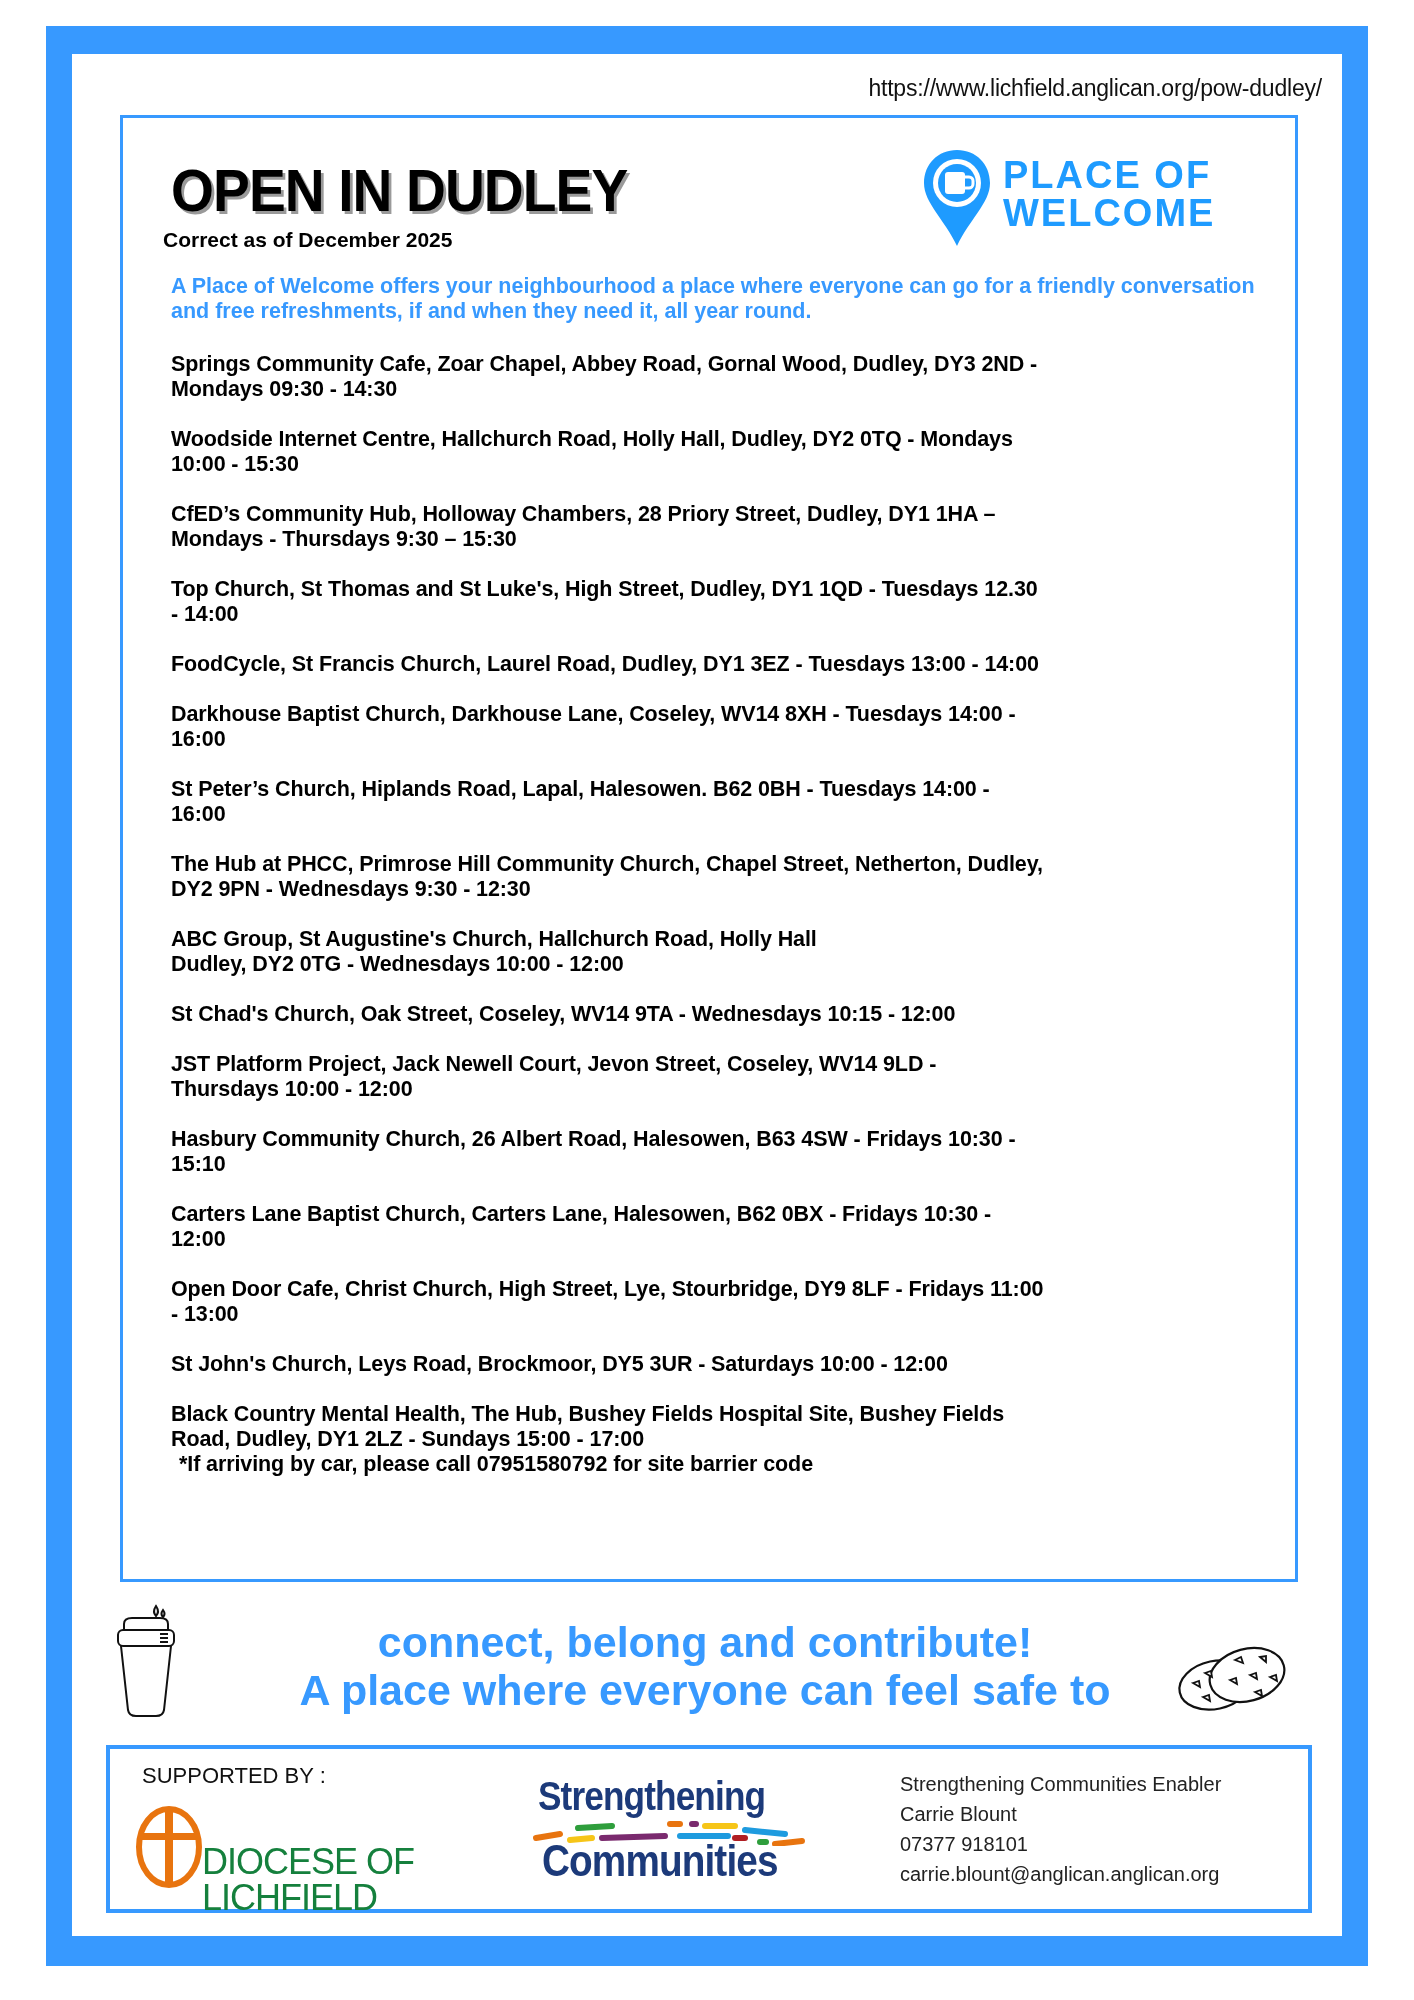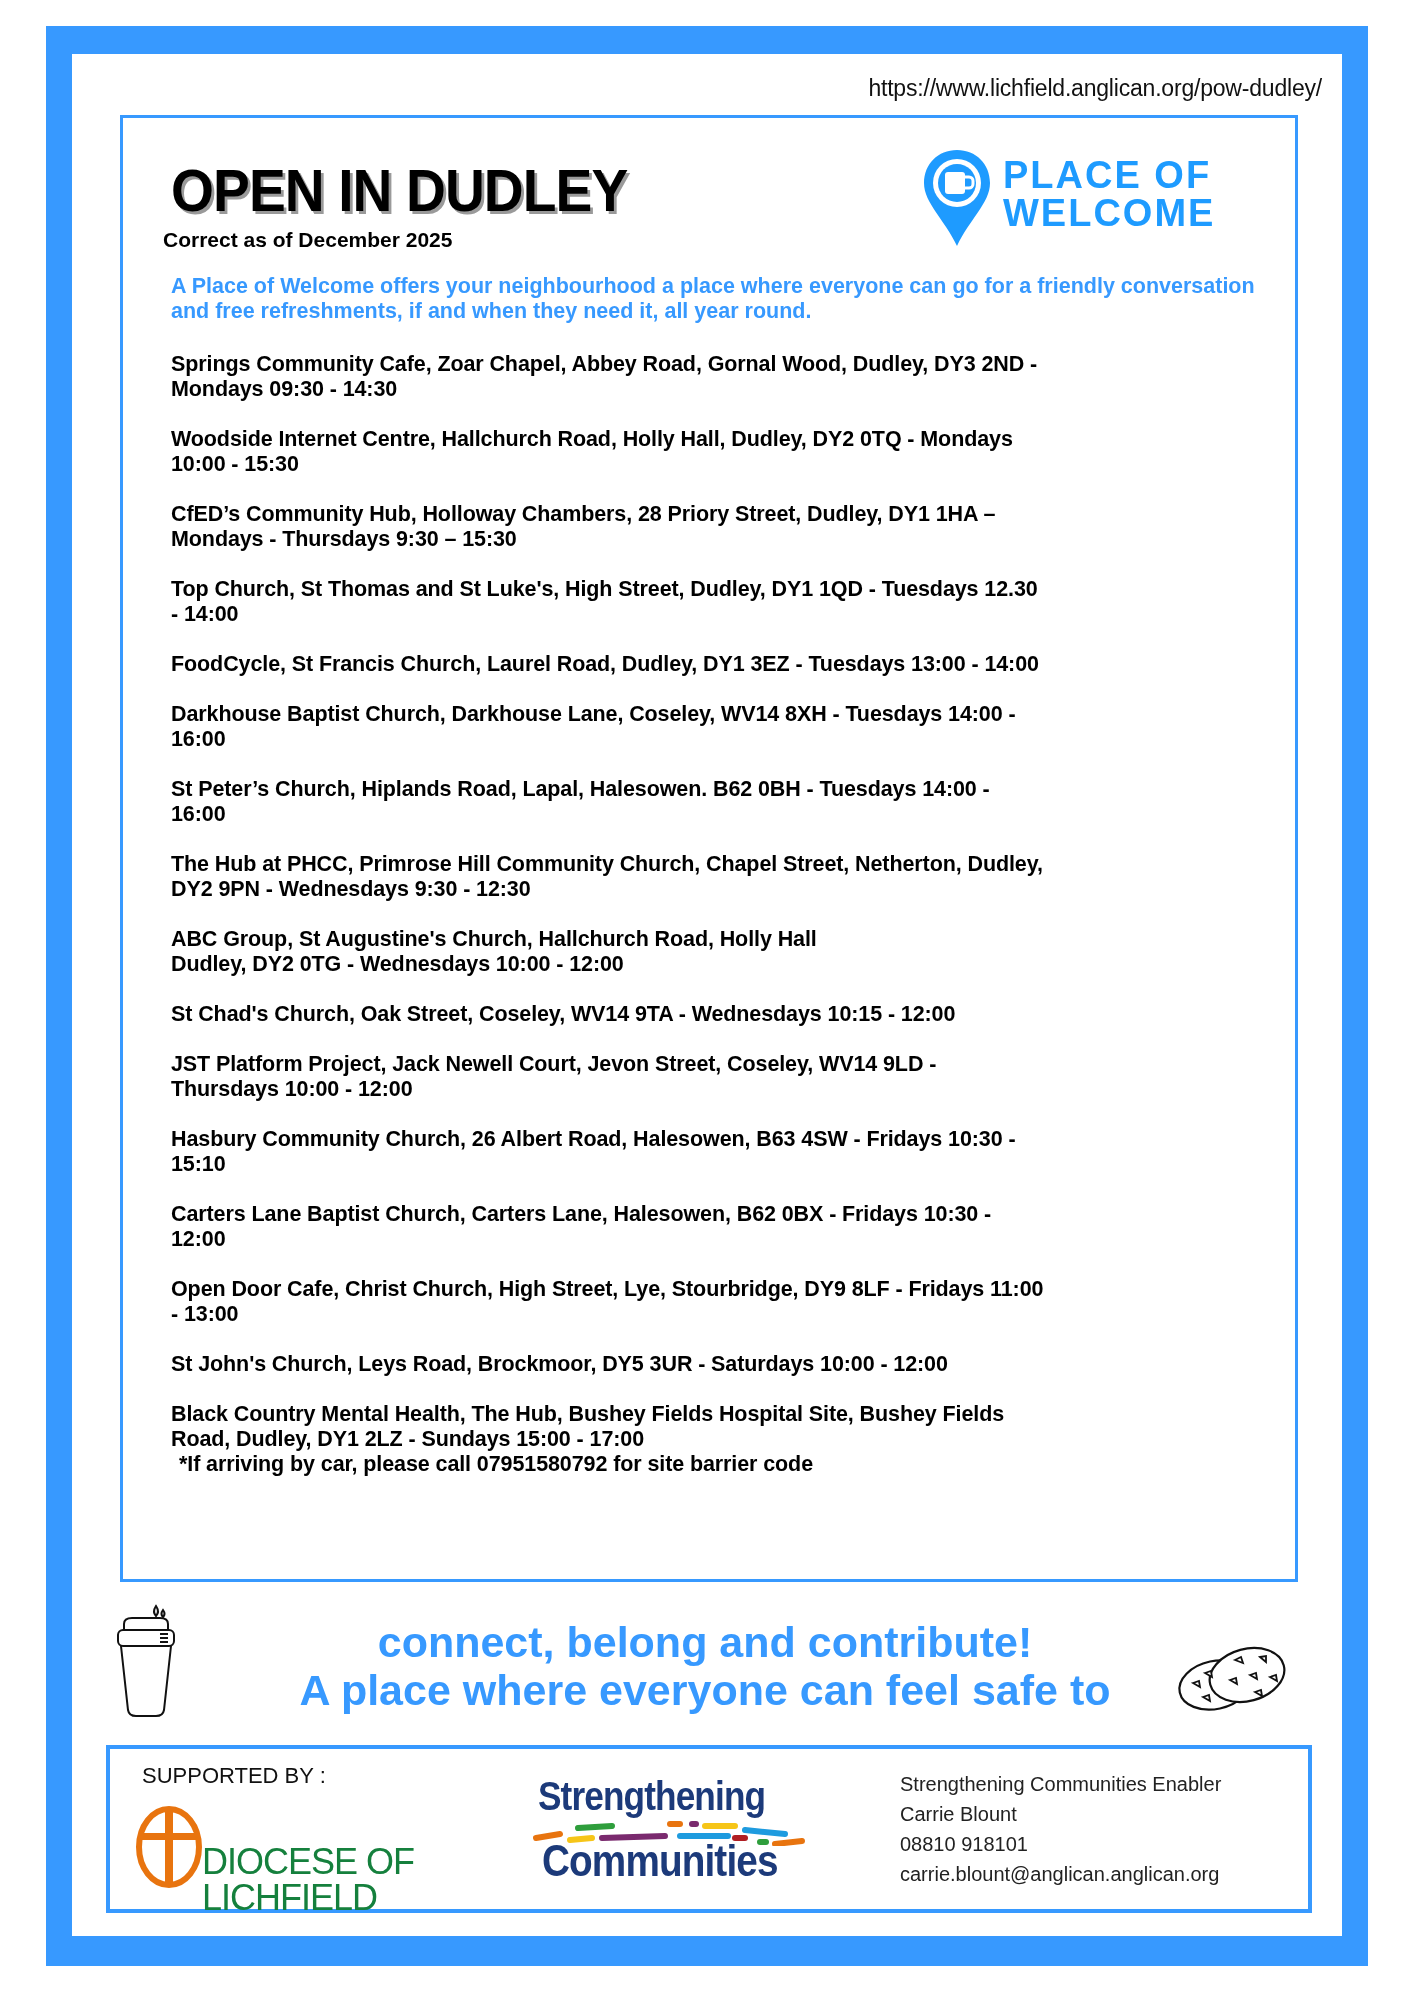--- a/index.html
+++ b/index.html
@@ -193,16 +193,16 @@
         <line x1="230" y1="26" x2="236" y2="26" stroke="#2E9E3C"></line>
         <line x1="245" y1="28" x2="272" y2="25" stroke="#E8740F"></line>
       </g>
     </svg>
     <div style="position:absolute;left:12px;top:62px;font-size:44px;font-weight:700;color:#1C3A7A;letter-spacing:-1px;transform:scaleX(0.88);transform-origin:left;">Communities</div>
   </div>
 
   <div class="contact">
     <div>Strengthening Communities Enabler</div>
     <div>Carrie Blount</div>
-    <div>08810 918101</div>
+    <div>07377 918101</div>
     <div>carrie.blount@anglican.anglican.org</div>
   </div>
 </div>
 
 </body></html>

